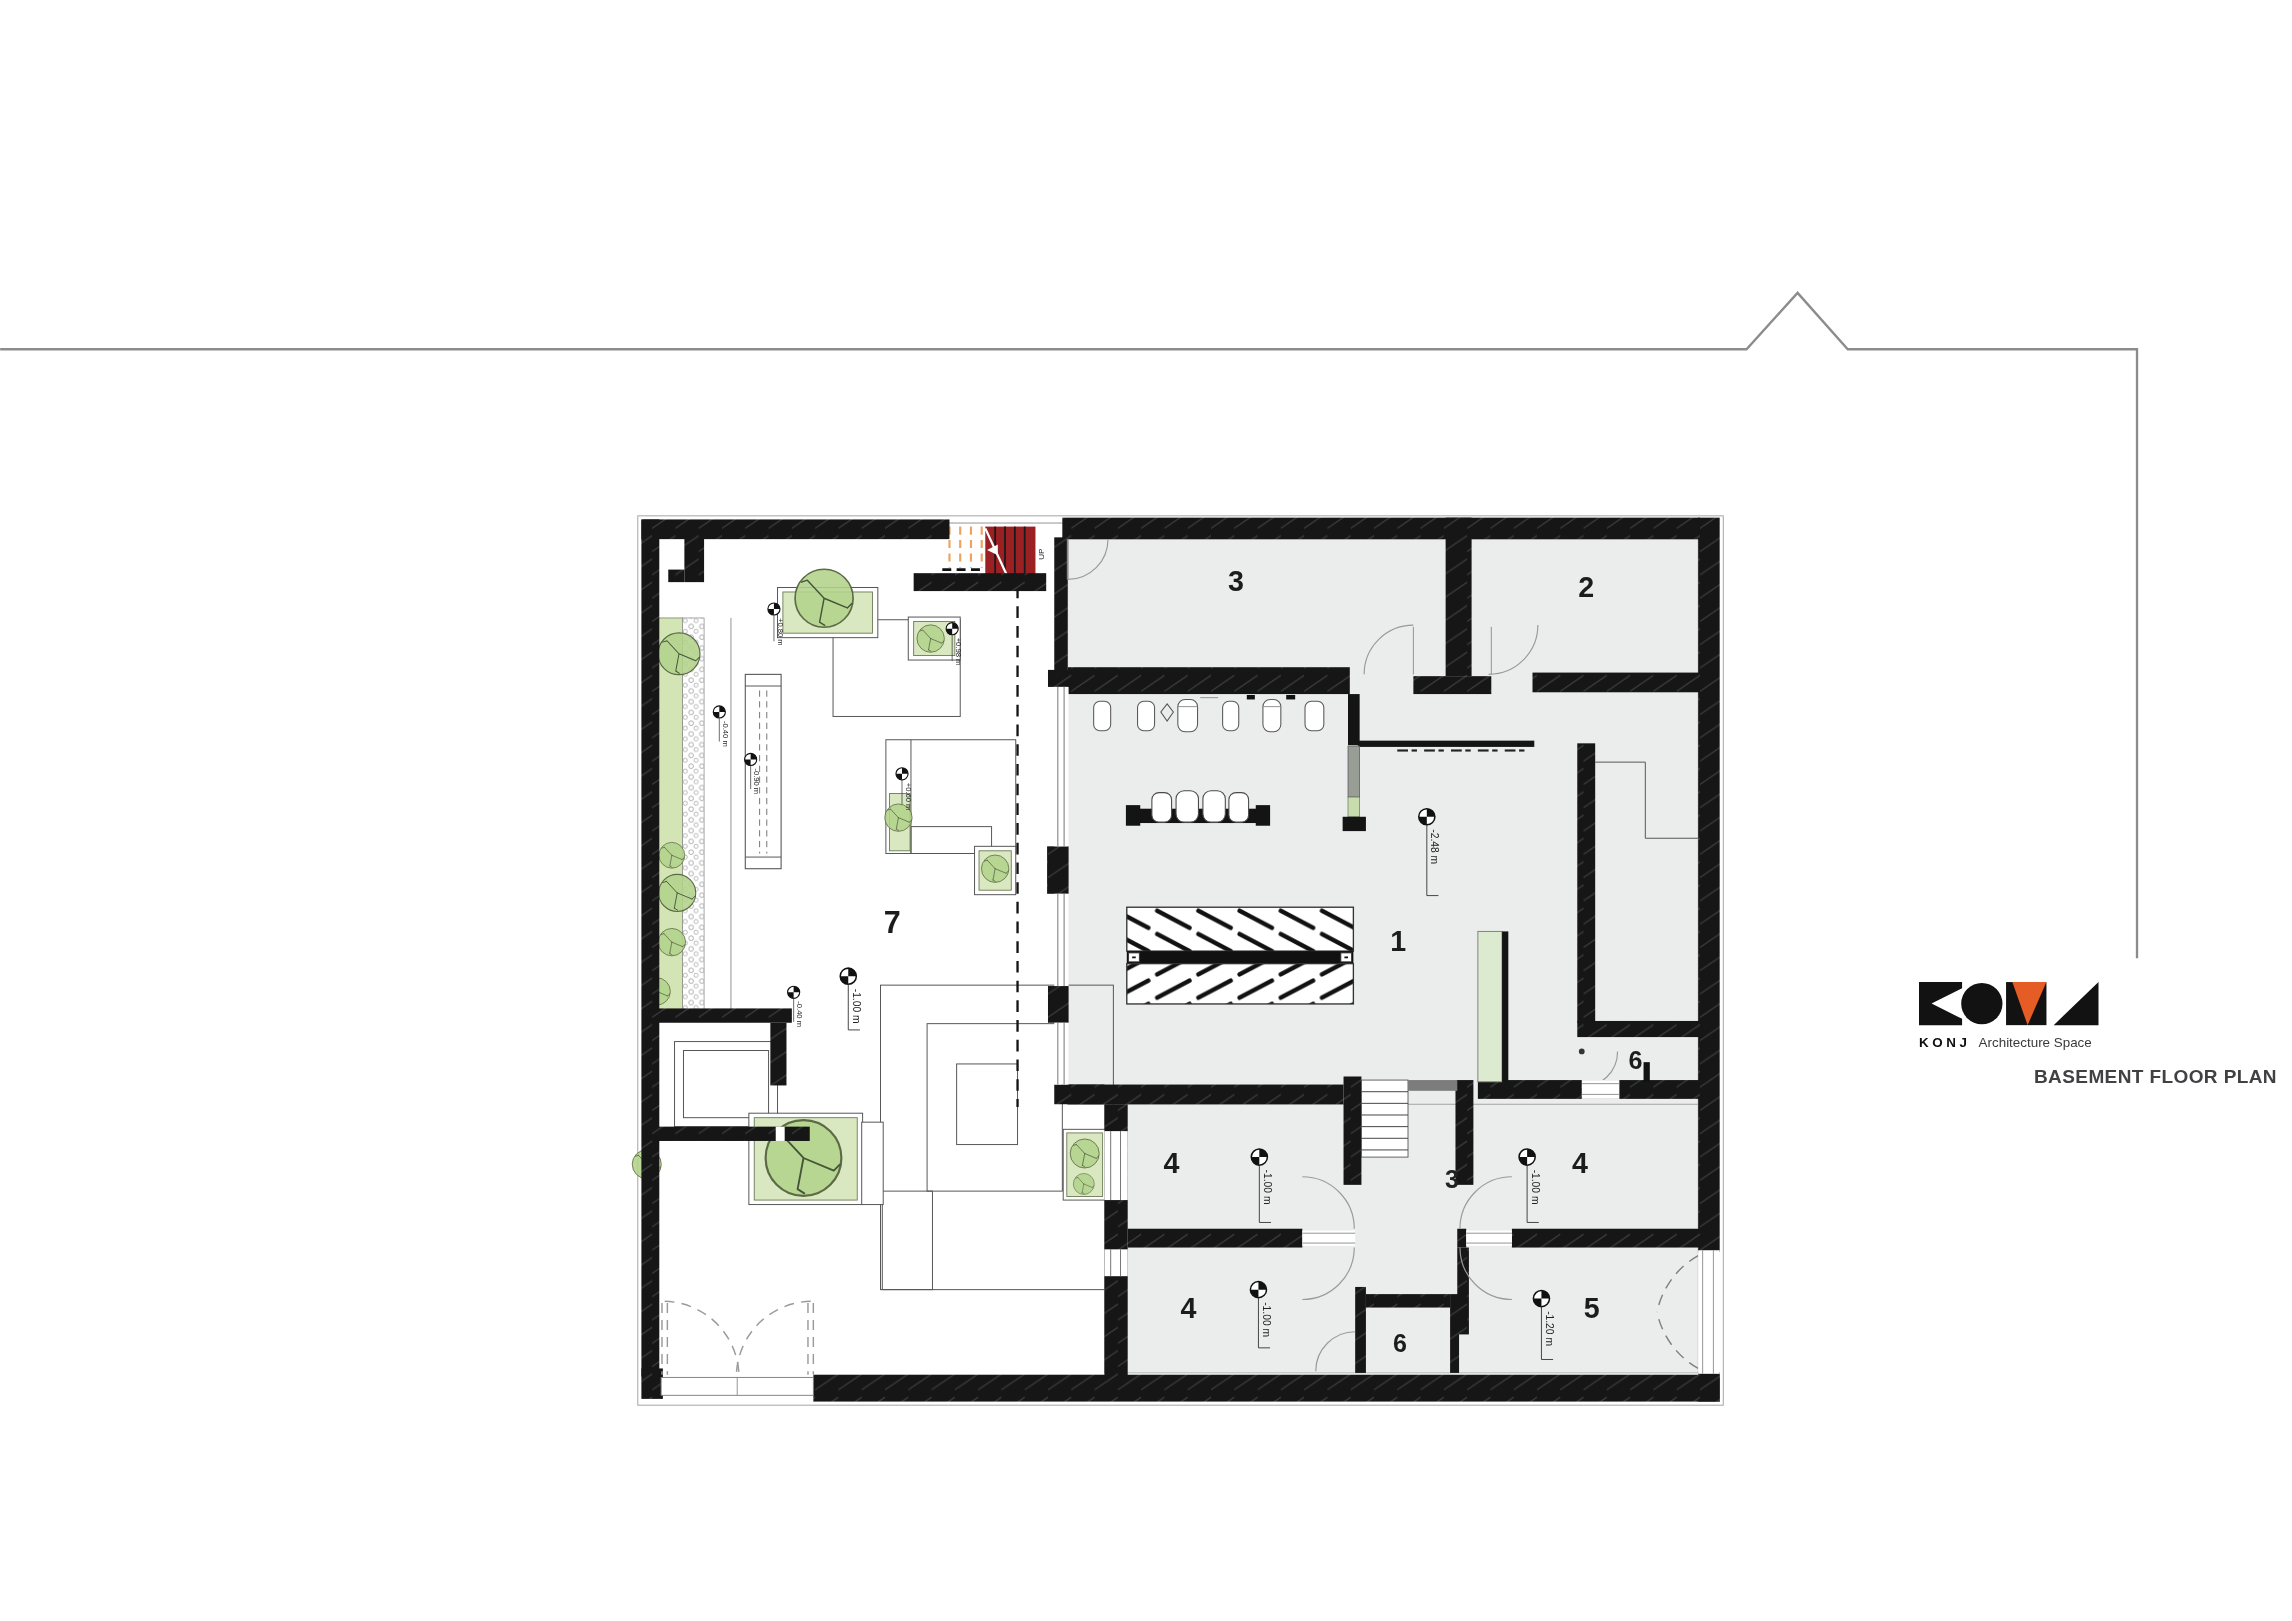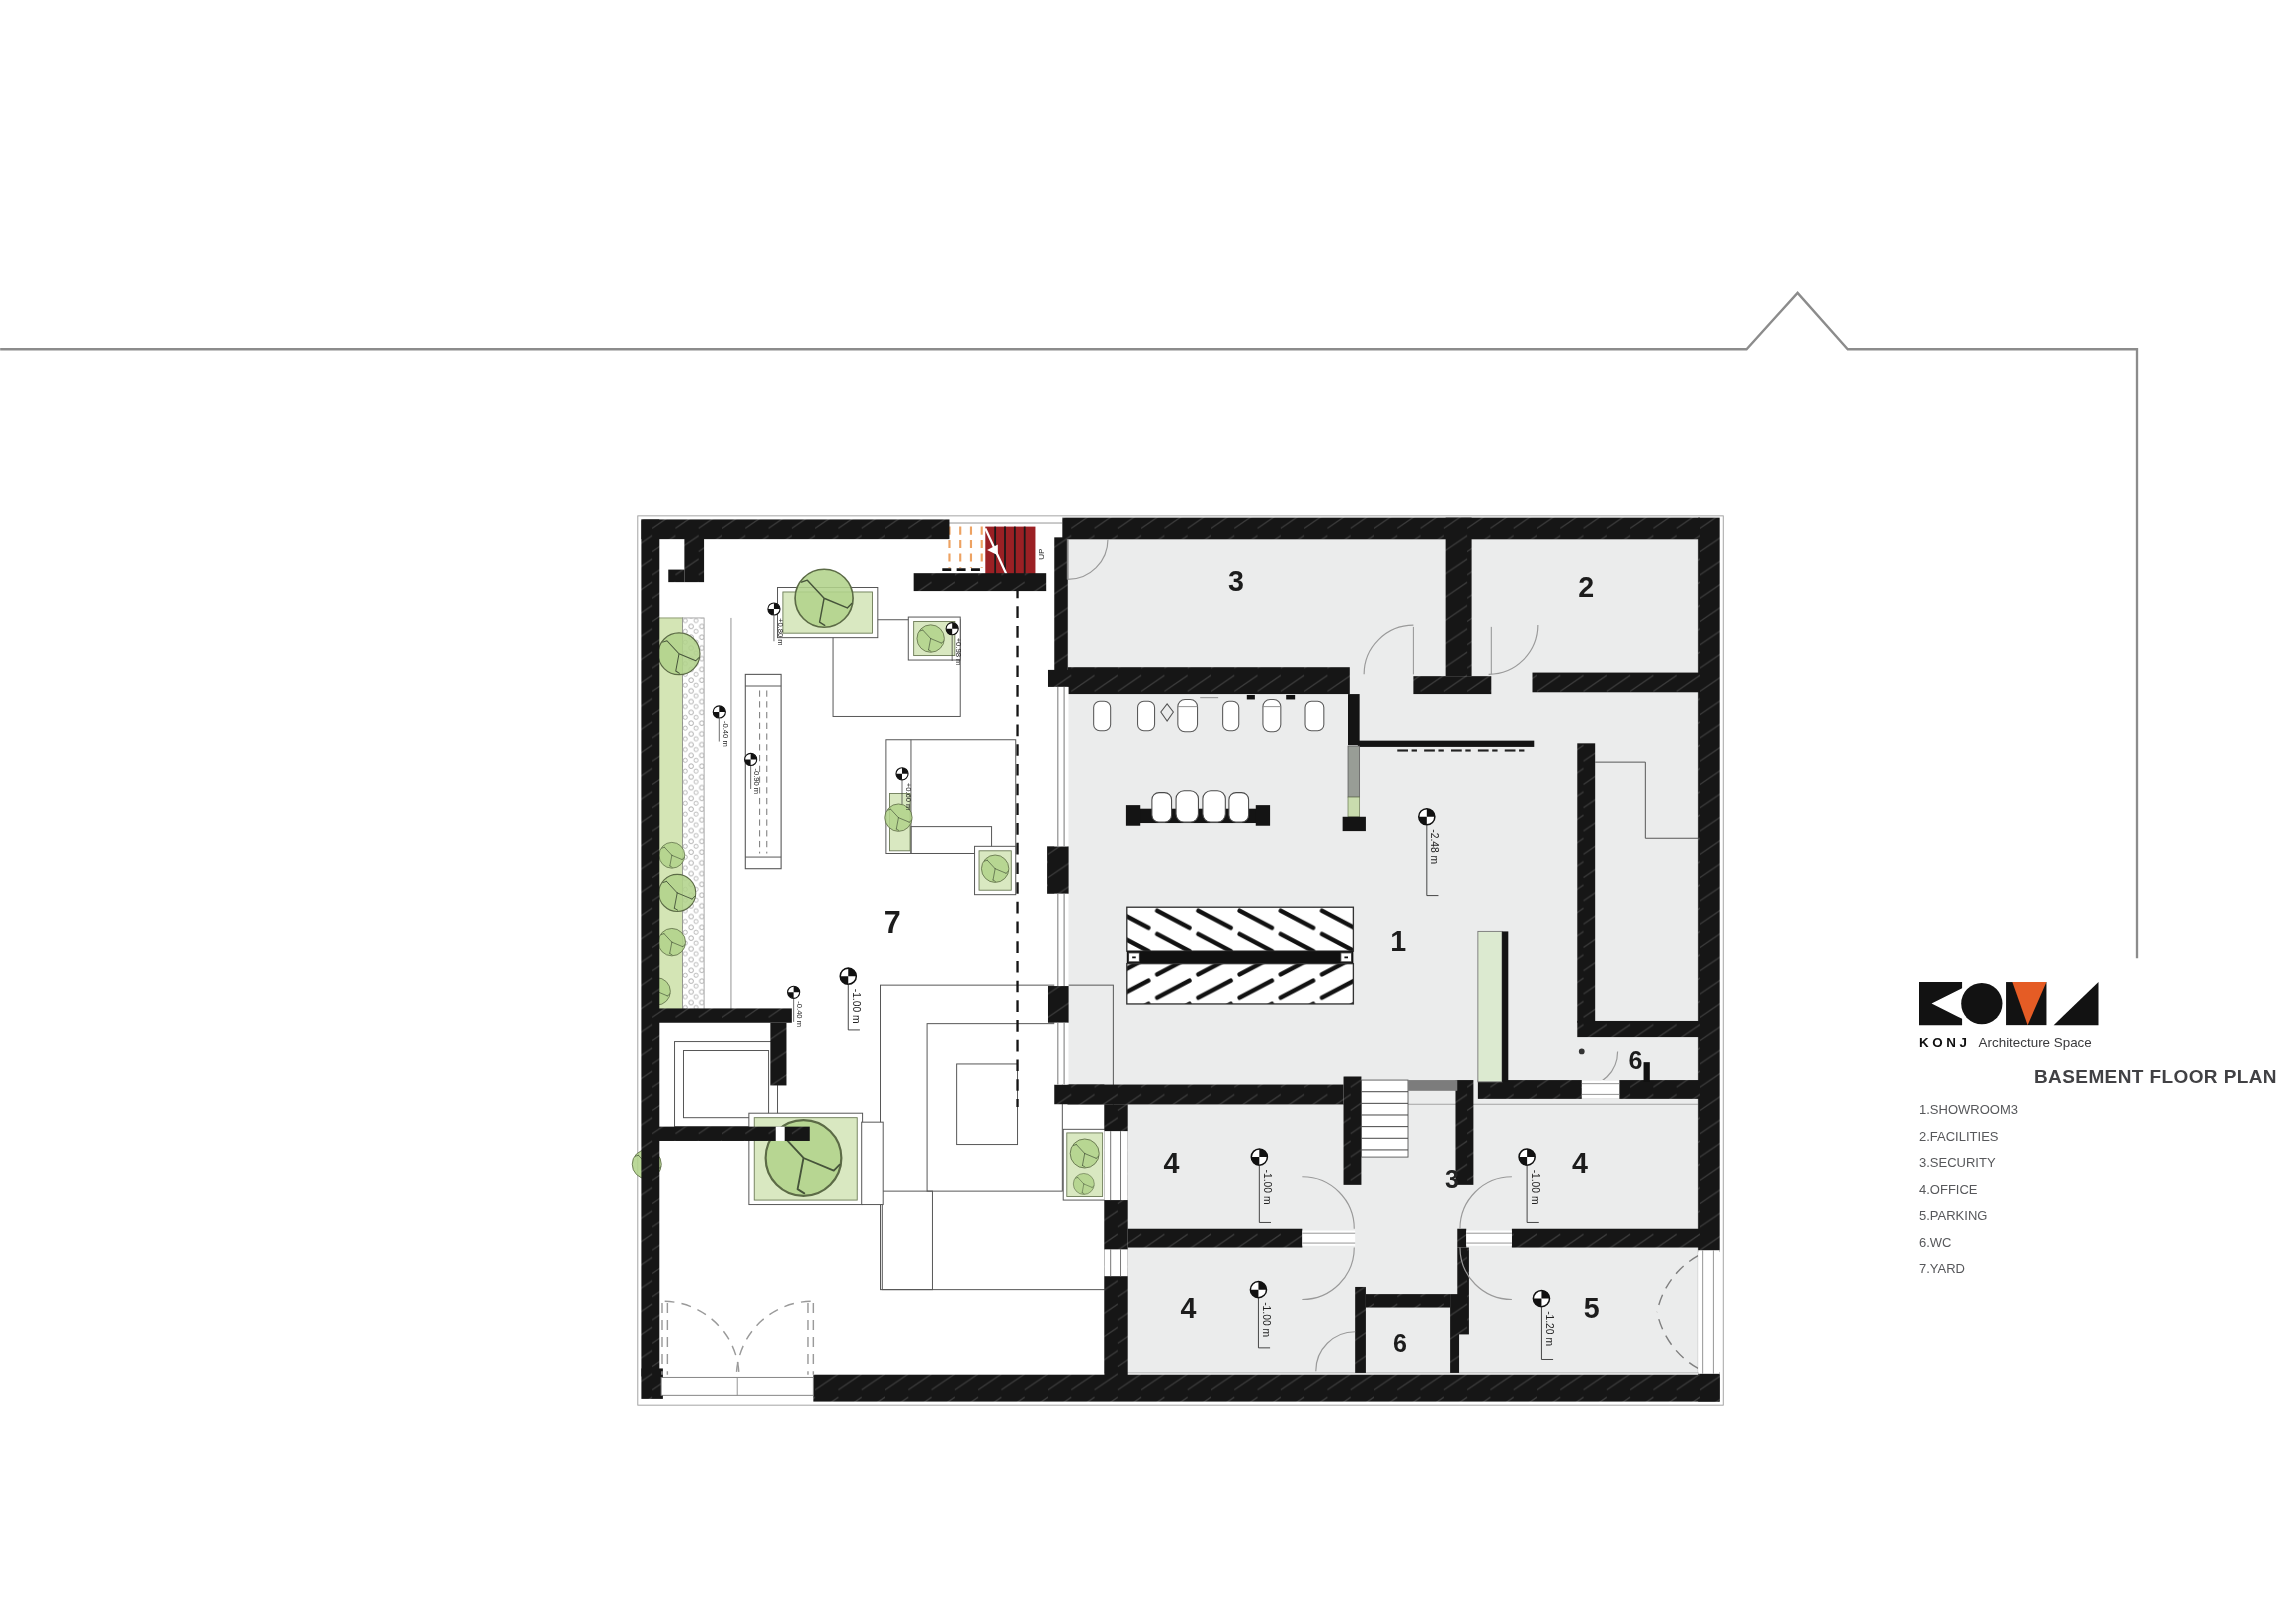--- a/index.html
+++ b/index.html
@@ -443,25 +443,16 @@
 <div id="legend">
   <svg width="184" height="45" viewBox="0 0 205 50">
     <polygon points="0,0 48,0 48,7 14,24 48,41 48,48 0,48" fill="#121212"></polygon>
     <circle cx="70" cy="24" r="23" fill="#121212"></circle>
     <rect x="97" y="0" width="45" height="48" fill="#121212"></rect>
     <polygon points="104,0 142,0 121,48" fill="#e55c25"></polygon>
     <polygon points="150,48 200,48 200,0" fill="#121212"></polygon>
   </svg>
   <div class="brand"><b>KONJ</b><span>Architecture Space</span></div>
   <div class="title">BASEMENT FLOOR PLAN</div>
-  <div class="items">
-    <div>1.SHOWROOM3</div>
-    <div>2.FACILITIES</div>
-    <div>3.SECURITY</div>
-    <div>4.OFFICE</div>
-    <div>5.PARKING</div>
-    <div>6.WC</div>
-    <div>7.YARD</div>
-  </div>
 </div>
 
 </div>
 
 
 </body></html>

